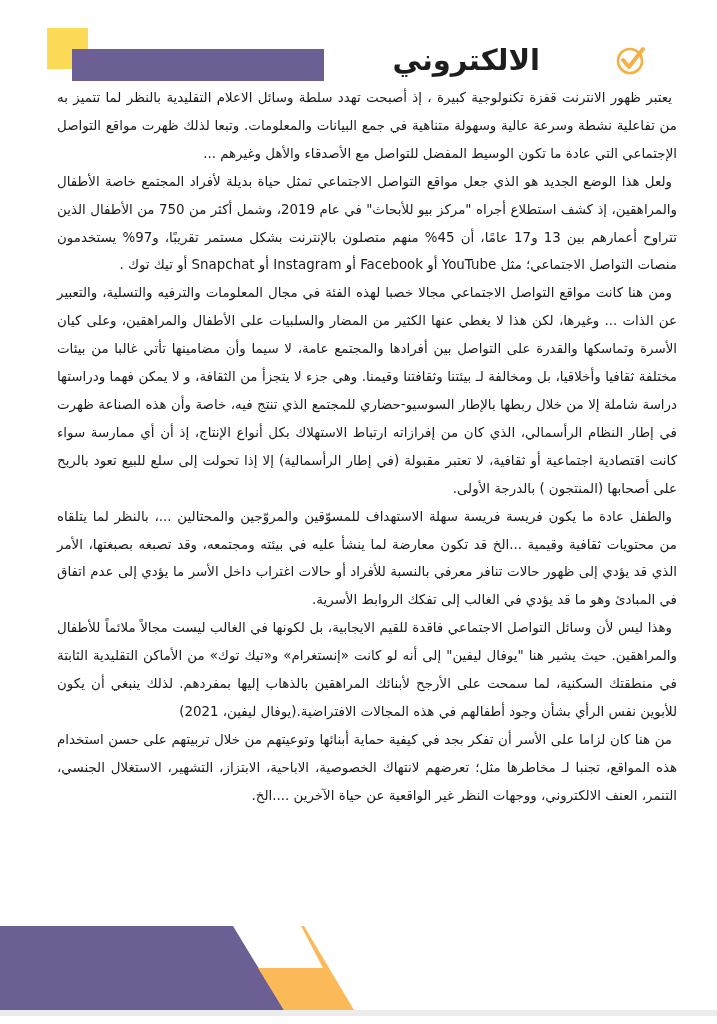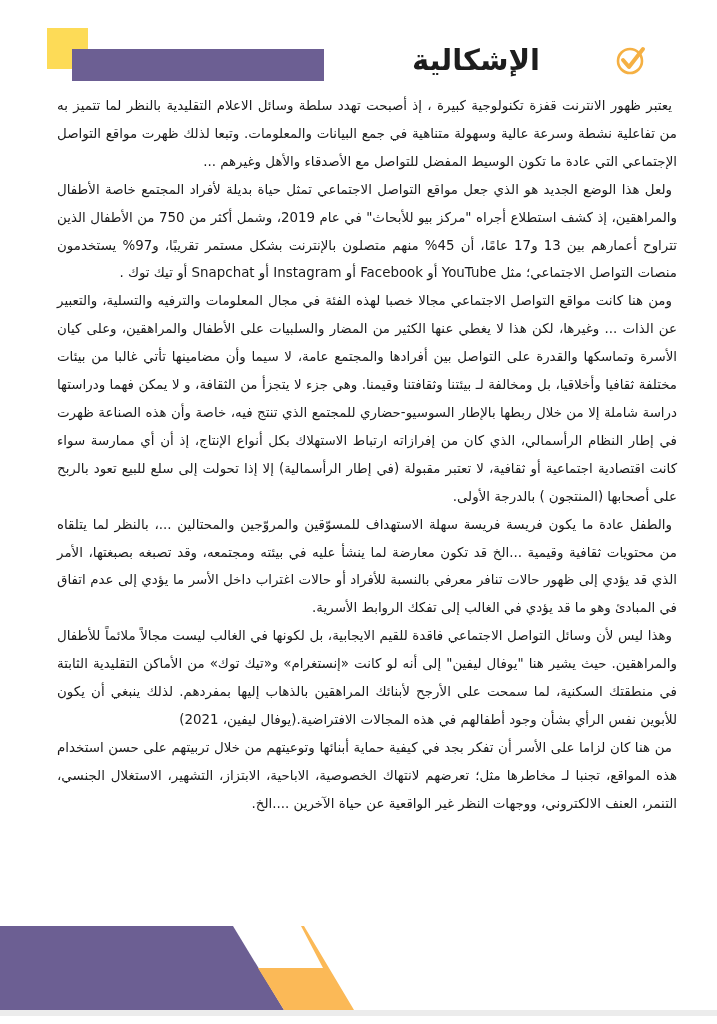--- a/index.html
+++ b/index.html
@@ -7,35 +7,35 @@
   .deco { position: absolute; }
   .yellow-square { left: 47px; top: 28px; width: 41px; height: 41px; background: #fddb57; }
   .purple-bar { left: 72px; top: 49px; width: 252px; height: 32px; background: #6c5f93; }
   .title {
     position: absolute; right: 177px; top: 38px;
     font-family: "DejaVu Sans", sans-serif; font-weight: bold; font-size: 29px;
     color: #1d1d1d; direction: rtl; line-height: 44px;
   }
   .check-icon { position: absolute; left: 615px; top: 44px; width: 32px; height: 32px; }
   .content {
-    position: absolute; left: 57px; top: 92px; width: 620px;
+    position: absolute; left: 57px; top: 84px; width: 620px;
     direction: rtl; text-align: justify;
     font-family: "DejaVu Sans", sans-serif; font-size: 13.4px; line-height: 27.9px;
     color: #1a1a1a;
   }
   .content p { margin: 0; text-indent: 5px; }
   .bottom-svg { position: absolute; left: 0; top: 920px; width: 717px; height: 104px; }
 </style>
 </head>
 <body>
 
 <div class="deco yellow-square"></div>
 <div class="deco purple-bar"></div>
 
-<div class="title">الإشكالية</div>
+<div class="title">الالكتروني</div>
 
 <svg class="check-icon" viewBox="0 0 32 32">
   <circle cx="15" cy="17" r="12" fill="none" stroke="#f5b043" stroke-width="2.6"></circle>
   <path d="M8 16 L14 23 L28 5" fill="none" stroke="#f5b043" stroke-width="4" stroke-linecap="round" stroke-linejoin="round"></path>
 </svg>
 
 <div class="content">
   <p>يعتبر ظهور الانترنت قفزة تكنولوجية كبيرة ، إذ أصبحت تهدد سلطة وسائل الاعلام التقليدية بالنظر لما تتميز به من تفاعلية نشطة وسرعة عالية وسهولة متناهية في جمع البيانات والمعلومات. وتبعا لذلك ظهرت مواقع التواصل الإجتماعي التي عادة ما تكون الوسيط المفضل للتواصل مع الأصدقاء والأهل وغيرهم ...</p>
   <p>ولعل هذا الوضع الجديد هو الذي جعل مواقع التواصل الاجتماعي تمثل حياة بديلة لأفراد المجتمع خاصة الأطفال والمراهقين، إذ كشف استطلاع أجراه "مركز بيو للأبحاث" في عام 2019، وشمل أكثر من 750 من الأطفال الذين تتراوح أعمارهم بين 13 و17 عامًا، أن 45% منهم متصلون بالإنترنت بشكل مستمر تقريبًا، و97% يستخدمون منصات التواصل الاجتماعي؛ مثل YouTube أو Facebook أو Instagram أو Snapchat أو تيك توك .</p>
   <p>ومن هنا كانت مواقع التواصل الاجتماعي مجالا خصبا لهذه الفئة في مجال المعلومات والترفيه والتسلية، والتعبير عن الذات ... وغيرها، لكن هذا لا يغطي عنها الكثير من المضار والسلبيات على الأطفال والمراهقين، وعلى كيان الأسرة وتماسكها والقدرة على التواصل بين أفرادها والمجتمع عامة، لا سيما وأن مضامينها تأتي غالبا من بيئات مختلفة ثقافيا وأخلاقيا، بل ومخالفة لـ بيئتنا وثقافتنا وقيمنا. وهي جزء لا يتجزأ من الثقافة، و لا يمكن فهما ودراستها دراسة شاملة إلا من خلال ربطها بالإطار السوسيو-حضاري للمجتمع الذي تنتج فيه، خاصة وأن هذه الصناعة ظهرت في إطار النظام الرأسمالي، الذي كان من إفرازاته ارتباط الاستهلاك بكل أنواع الإنتاج، إذ أن أي ممارسة سواء كانت اقتصادية اجتماعية أو ثقافية، لا تعتبر مقبولة (في إطار الرأسمالية) إلا إذا تحولت إلى سلع للبيع تعود بالربح على أصحابها (المنتجون ) بالدرجة الأولى.</p>

